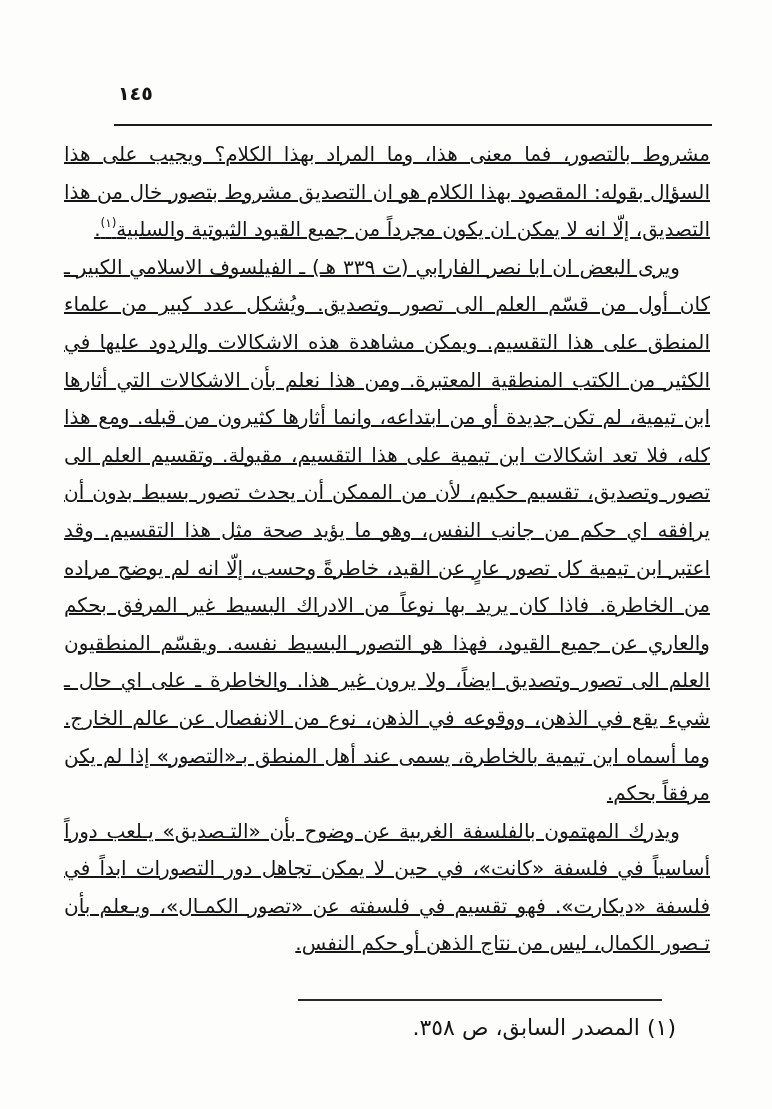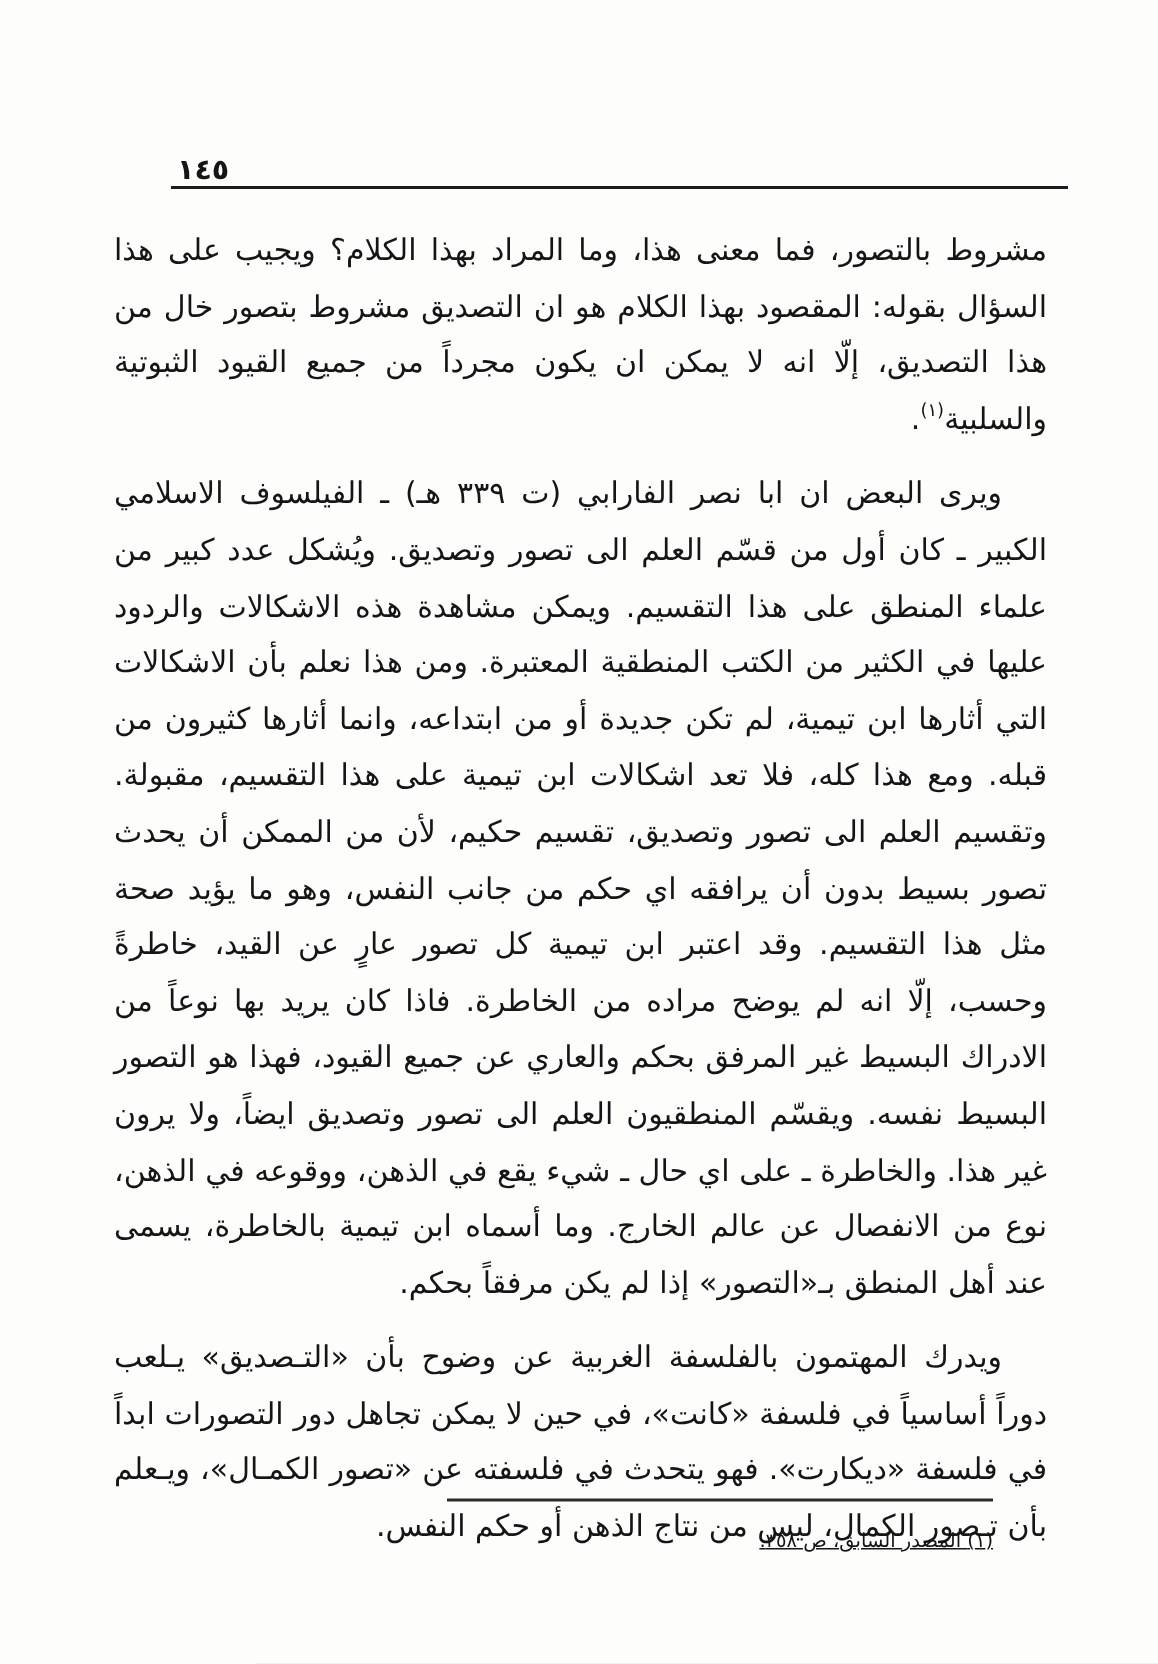--- a/index.html
+++ b/index.html
@@ -23,21 +23,21 @@
     position: absolute;
     top: 88px;
     right: 62px;
     font-size: 17px;
     font-weight: bold;
     letter-spacing: 0;
     white-space: nowrap;
   }
   .page-number {
     position: absolute;
-    top: 102px;
+    top: 82px;
     left: 118px;
     font-size: 19px;
     font-weight: bold;
     direction: rtl;
     text-align: right;
   }
   .header-rule {
     position: absolute;
     top: 124px;
     left: 114px;
@@ -50,22 +50,23 @@
     position: absolute;
     top: 136px;
     right: 62px;
     width: 646px;
     font-size: 20px;
     line-height: 37.6px;
     text-align: justify;
     direction: rtl;
   }
   .body-text p {
-    margin: 12px;
+    margin: 0;
     padding: 0;
+    text-decoration: underline;
   }
   .body-text p.indent {
     text-indent: 30px;
   }
   .body-text sup {
     font-size: 12px;
     line-height: 0;
     vertical-align: 9px;
   }
   
@@ -73,42 +74,41 @@
     position: absolute;
     top: 999px;
     left: 298px;
     width: 364px;
     height: 2px;
     background: #2a2a2a;
   }
   .footnote {
     position: absolute;
     top: 1013px;
-    right: 110px;
-    font-size: 13px;
+    right: 96px;
+    font-size: 22px;
     line-height: 30px;
     direction: rtl;
     white-space: nowrap;
-    text-decoration: underline;
   }
 </style>
 </head>
 <body>
 
 <div class="page">
 
 
   <div class="page-number">١٤٥</div>
 
   <div class="header-rule"></div>
 
   <div class="body-text">
       <p class="">مشروط بالتصور، فما معنى هذا، وما المراد بهذا الكلام؟ ويجيب على هذا السؤال بقوله: المقصود بهذا الكلام هو ان التصديق مشروط بتصور خال من هذا التصديق، إلّا انه لا يمكن ان يكون مجرداً من جميع القيود الثبوتية والسلبية<sup>(١)</sup>.</p>
       <p class="indent">ويرى البعض ان ابا نصر الفارابي (ت ٣٣٩ هـ) ـ الفيلسوف الاسلامي الكبير ـ كان أول من قسّم العلم الى تصور وتصديق. ويُشكل عدد كبير من علماء المنطق على هذا التقسيم. ويمكن مشاهدة هذه الاشكالات والردود عليها في الكثير من الكتب المنطقية المعتبرة. ومن هذا نعلم بأن الاشكالات التي أثارها ابن تيمية، لم تكن جديدة أو من ابتداعه، وانما أثارها كثيرون من قبله. ومع هذا كله، فلا تعد اشكالات ابن تيمية على هذا التقسيم، مقبولة. وتقسيم العلم الى تصور وتصديق، تقسيم حكيم، لأن من الممكن أن يحدث تصور بسيط بدون أن يرافقه اي حكم من جانب النفس، وهو ما يؤيد صحة مثل هذا التقسيم. وقد اعتبر ابن تيمية كل تصور عارٍ عن القيد، خاطرةً وحسب، إلّا انه لم يوضح مراده من الخاطرة. فاذا كان يريد بها نوعاً من الادراك البسيط غير المرفق بحكم والعاري عن جميع القيود، فهذا هو التصور البسيط نفسه. ويقسّم المنطقيون العلم الى تصور وتصديق ايضاً، ولا يرون غير هذا. والخاطرة ـ على اي حال ـ شيء يقع في الذهن، ووقوعه في الذهن، نوع من الانفصال عن عالم الخارج. وما أسماه ابن تيمية بالخاطرة، يسمى عند أهل المنطق بـ«التصور» إذا لم يكن مرفقاً بحكم.</p>
-      <p class="indent">ويدرك المهتمون بالفلسفة الغربية عن وضوح بأن «التـصديق» يـلعب دوراً أساسياً في فلسفة «كانت»، في حين لا يمكن تجاهل دور التصورات ابداً في فلسفة «ديكارت». فهو يتحدث في فلسفته عن «تصور الكمـال»، ويـعلم بأن تـصور الكمال، ليس من نتاج الذهن أو حكم النفس.</p>
+      <p class="indent">ويدرك المهتمون بالفلسفة الغربية عن وضوح بأن «التـصديق» يـلعب دوراً أساسياً في فلسفة «كانت»، في حين لا يمكن تجاهل دور التصورات ابداً في فلسفة «ديكارت». فهو تقسيم في فلسفته عن «تصور الكمـال»، ويـعلم بأن تـصور الكمال، ليس من نتاج الذهن أو حكم النفس.</p>
     </div>
 
   <div class="footnote-rule"></div>
 
   <div class="footnote">
     <span>(١)</span>
     <span> </span>
     <span>المصدر السابق، ص ٣٥٨.</span>
   </div>
 

